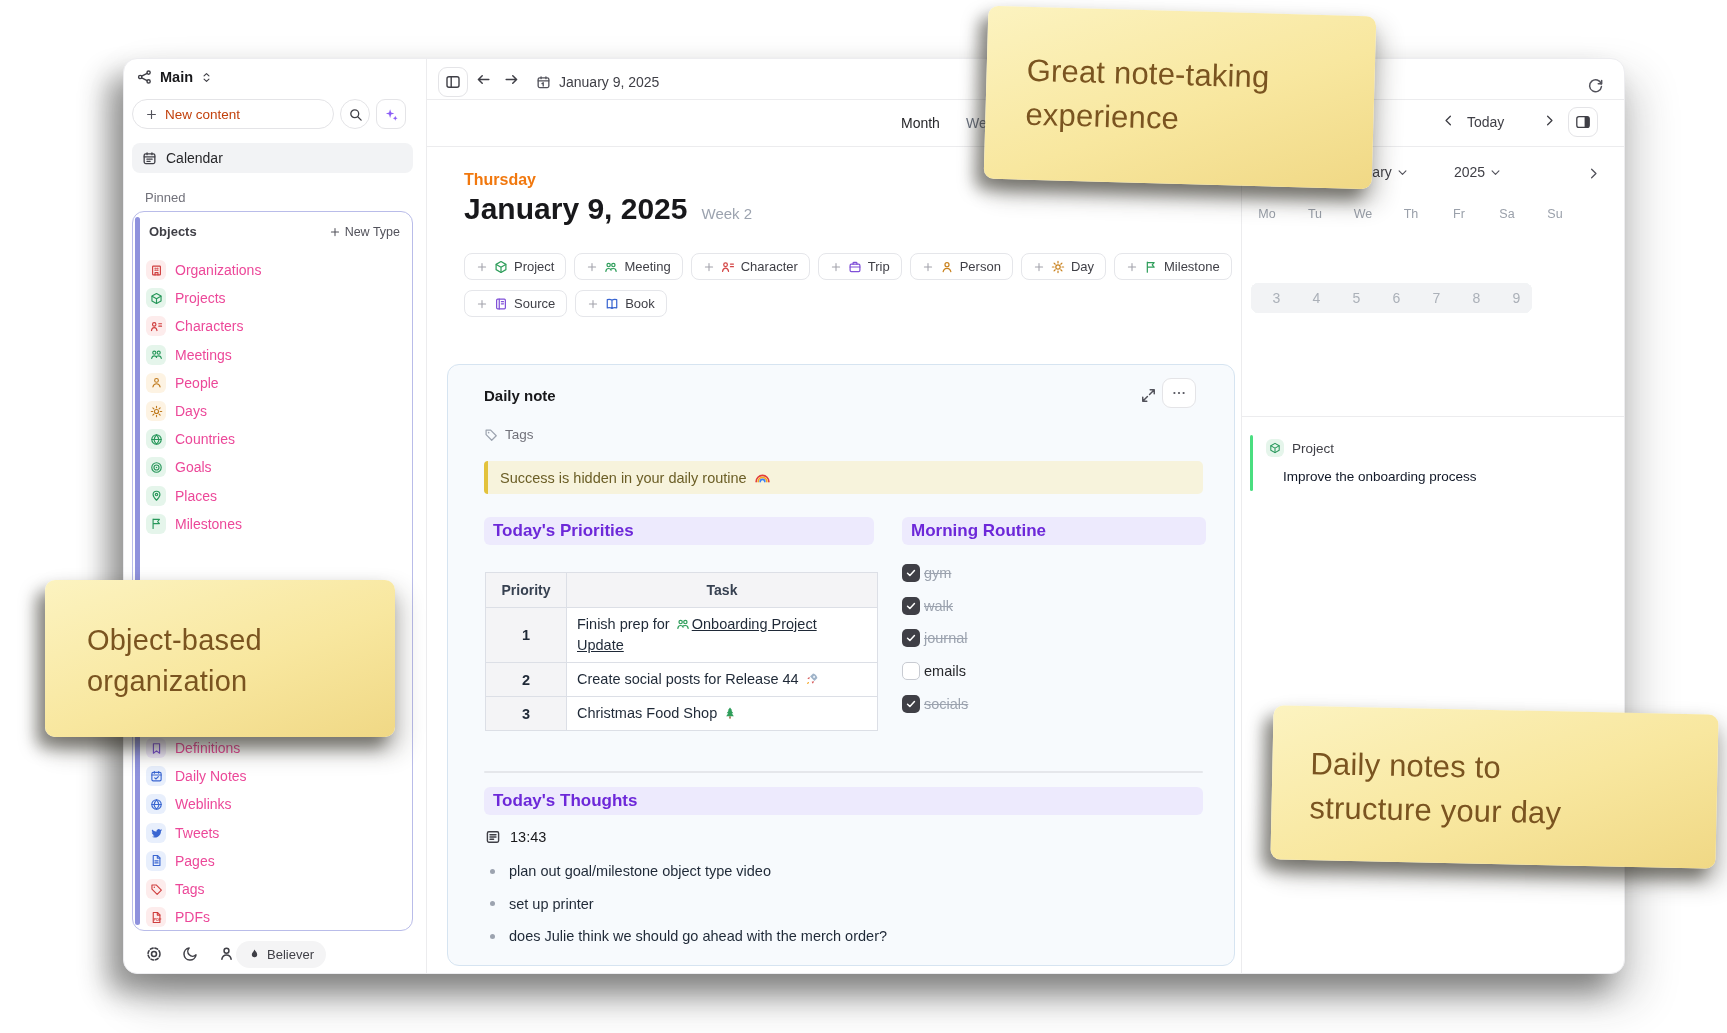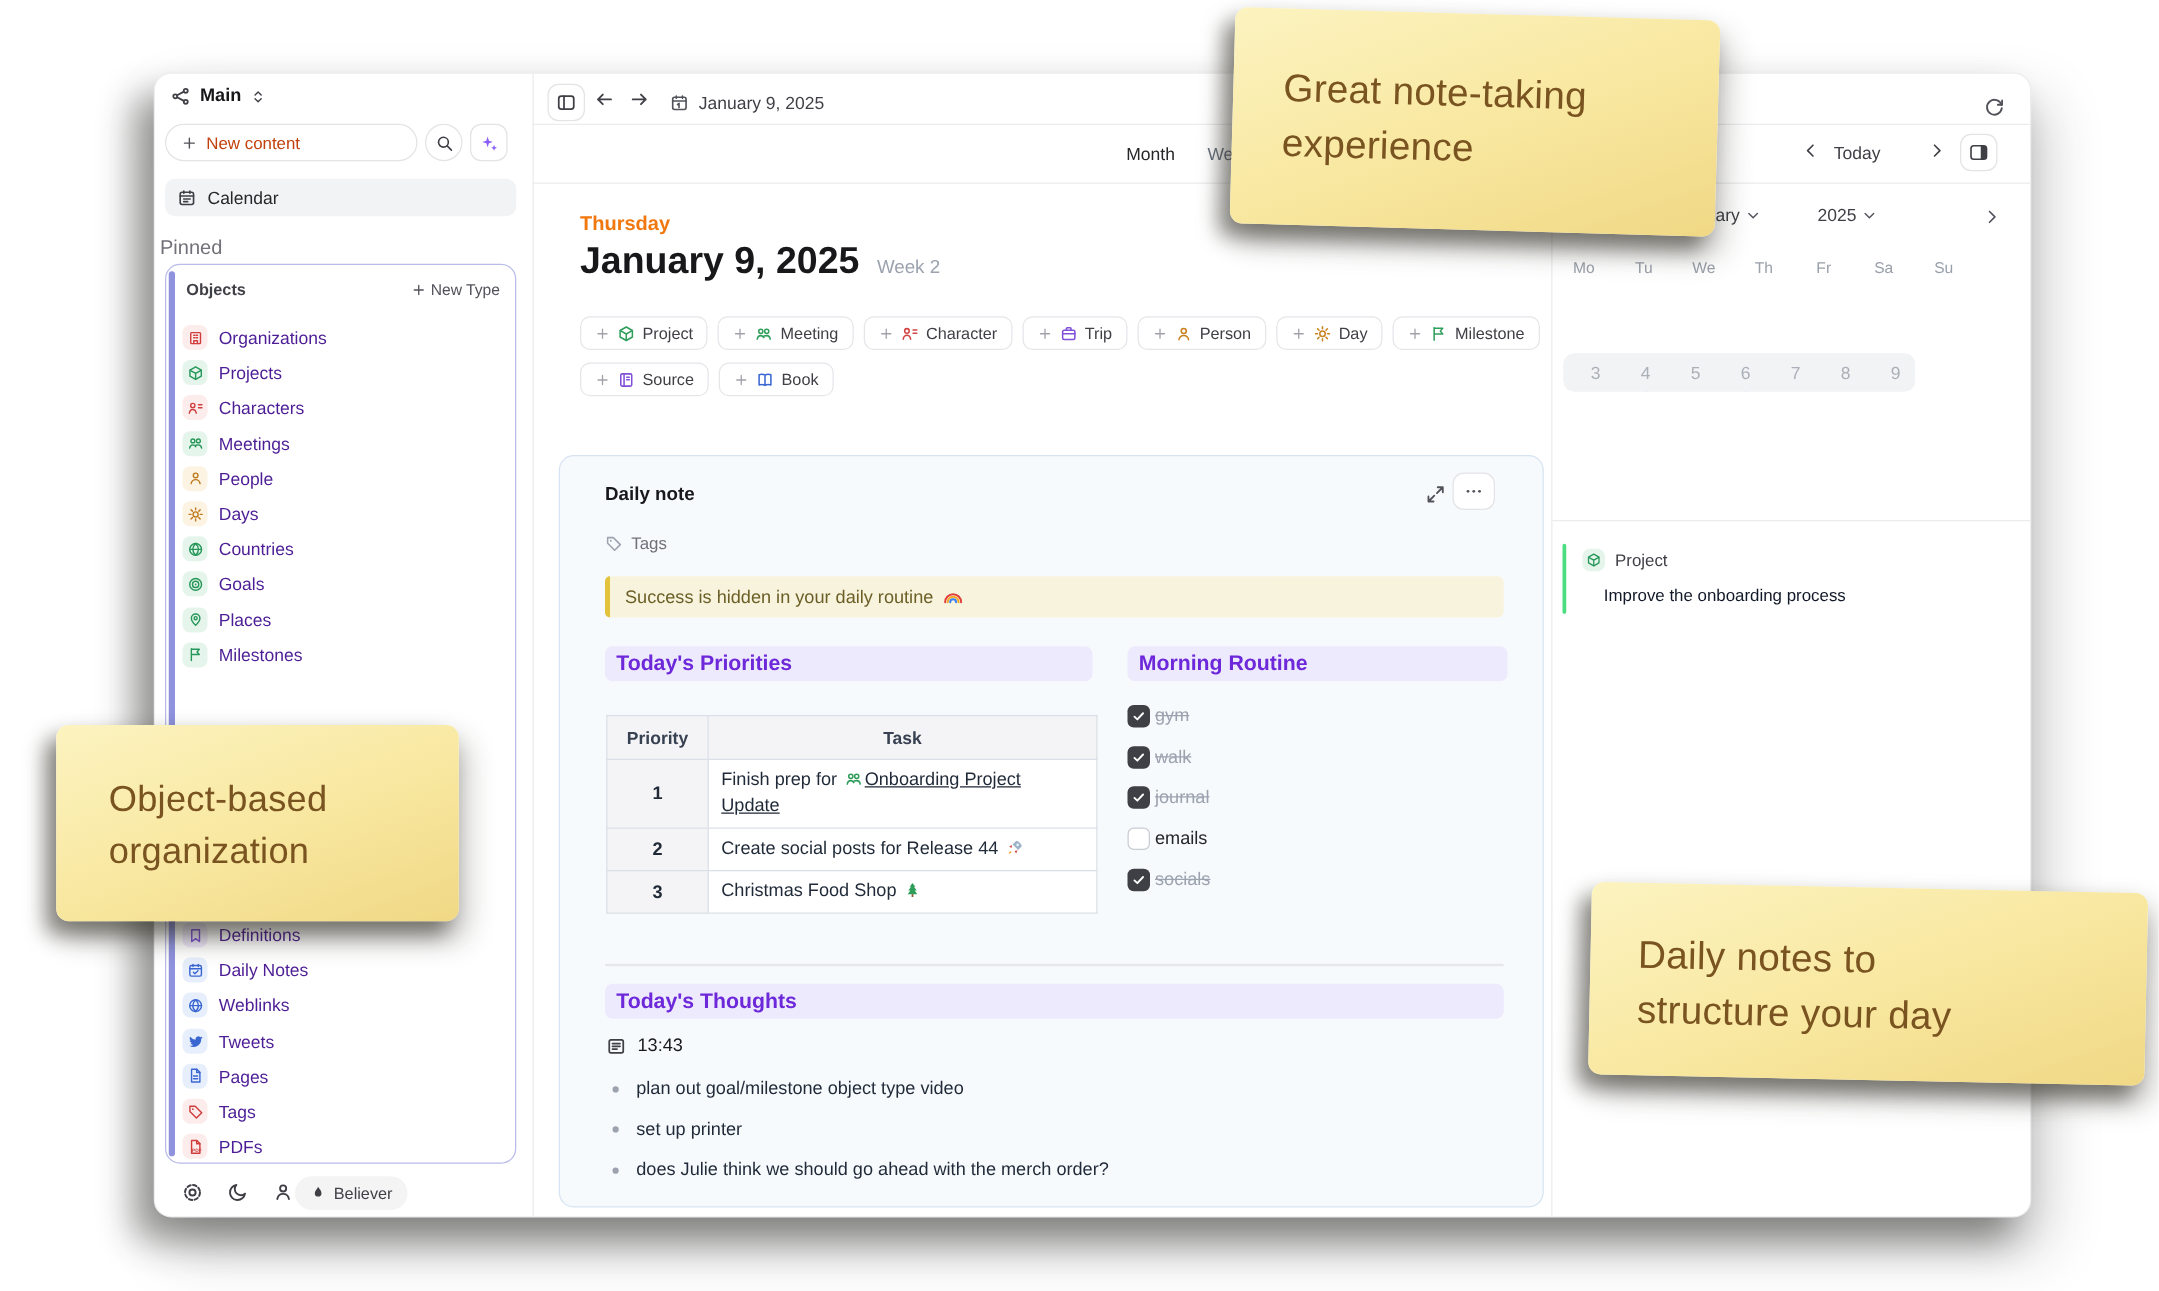--- a/index.html
+++ b/index.html
@@ -25,38 +25,38 @@
   .ws-name{font-size:14.5px;font-weight:700;color:#18181b;}
   .nc-row{position:absolute;left:8px;top:40px;display:flex;gap:6px;align-items:center;}
   .new-content{display:flex;align-items:center;gap:7px;width:202px;height:30px;padding:0 12px;
     background:#fff;border:1px solid #e4e4e7;border-radius:15px;font-size:13.5px;color:#c2410c;
     font-family:inherit;cursor:pointer;box-sizing:border-box;}
   .round-btn{width:30px;height:30px;border:1px solid #e4e4e7;background:#fff;border-radius:50%;
     display:flex;align-items:center;justify-content:center;cursor:pointer;padding:0;}
   .round-btn.sq{border-radius:9px;}
   .cal-row{position:absolute;left:8px;top:84px;width:281px;height:30px;background:#f2f3f5;border-radius:8px;
     display:flex;align-items:center;gap:9px;padding-left:10px;box-sizing:border-box;font-size:14px;color:#27272a;cursor:pointer;}
-  .pinned{position:absolute;left:4px;top:131px;font-size:16px;color:#71717a;}
+  .pinned{position:absolute;left:21px;top:131px;font-size:13px;color:#71717a;}
   .objects-panel{position:absolute;left:8px;top:152px;width:281px;height:720px;background:#fff;
     border:1px solid #b9bce9;border-radius:12px;box-sizing:border-box;overflow:hidden;}
   .strip{position:absolute;left:2px;top:5px;bottom:5px;width:5px;background:#8f92dd;border-radius:3px;}
   .panel-head{position:absolute;left:16px;right:12px;top:12px;display:flex;justify-content:space-between;align-items:center;}
   .ph-title{font-size:13px;font-weight:700;color:#3f3f46;}
   .new-type{display:flex;align-items:center;gap:4px;background:none;border:none;font-family:inherit;
     font-size:12.5px;color:#52525b;cursor:pointer;padding:0;}
   .obj-list{position:absolute;left:0;right:0;}
   #obj-top{top:44px;} #obj-bottom{top:522px;}
   .obj-row{height:28.2px;display:flex;align-items:center;gap:9px;padding-left:13px;cursor:pointer;}
   .obj-ic{width:20px;height:20px;border-radius:6px;display:flex;align-items:center;justify-content:center;}
   .obj-ic svg{width:13px;height:13px;}
   .obj-ic.sm{width:18px;height:18px}.obj-ic.sm svg{width:12px;height:12px}
   .tint-red{background:#fdecec;color:#cf3d3d}.tint-green{background:#e5f5eb;color:#27975a}
   .tint-purple{background:#f0eafc;color:#7a4fd6}.tint-amber{background:#fdf3e3;color:#c07b1f}
   .tint-blue{background:#e8effc;color:#3a66d1}
-  .obj-label{font-size:14px;color:#4c1d95;}
+  .obj-label{font-size:14px;color:#ec4899;}
   .sfoot{position:absolute;left:0;top:876px;width:297px;height:38px;}
   .foot-ic{position:absolute;top:10px;background:none;border:none;padding:0;cursor:pointer;}
   .badge{position:absolute;left:112px;top:6px;height:27px;display:flex;align-items:center;gap:6px;
     background:#f4f4f5;border:none;border-radius:14px;padding:0 12px;font-family:inherit;
     font-size:13px;color:#3f3f46;cursor:pointer;}
 
   
   .mainp{position:absolute;left:303px;top:0;bottom:0;width:814px;}
   .toggle-btn{position:absolute;left:11px;top:8px;width:30px;height:30px;border:1px solid #e4e4e7;
     border-radius:9px;background:#fff;display:flex;align-items:center;justify-content:center;cursor:pointer;padding:0;}
@@ -137,21 +137,21 @@
   .proj-row .lbl{font-size:13.5px;color:#3f3f46;}
   .proj-title{position:absolute;left:41px;top:410px;font-size:13.5px;font-weight:500;color:#111827;cursor:pointer;}
 
   
   .sticky{position:absolute;z-index:40;border-radius:10px;color:#7a5420;font-weight:500;letter-spacing:.2px;
     background:linear-gradient(160deg,#fcf3c0 0%,#f8e79f 55%,#f0d885 100%);
     box-shadow:-9px 11px 16px rgba(40,37,28,.5),5px 13px 24px rgba(40,37,28,.3);}
   .sticky .ln{display:block;line-height:1.42;}
   #sticky1{left:986px;top:11px;width:388px;height:173px;padding:42px 0 0 40px;font-size:31px;
     transform:rotate(1.6deg);box-sizing:border-box;}
-  #sticky2{left:45px;top:580px;width:322px;height:157px;padding:40px 0 0 42px;font-size:29px;box-sizing:border-box;}
+  #sticky2{left:45px;top:580px;width:350px;height:157px;padding:40px 0 0 42px;font-size:29px;box-sizing:border-box;}
   #sticky3{left:1272px;top:710px;width:445px;height:154px;padding:36px 0 0 38px;font-size:31px;
     transform:rotate(1.2deg);box-sizing:border-box;}
 </style>
 </head>
 <body>
 
 <div class="stage">
   <div class="window">
 
     <aside class="sidebar">

